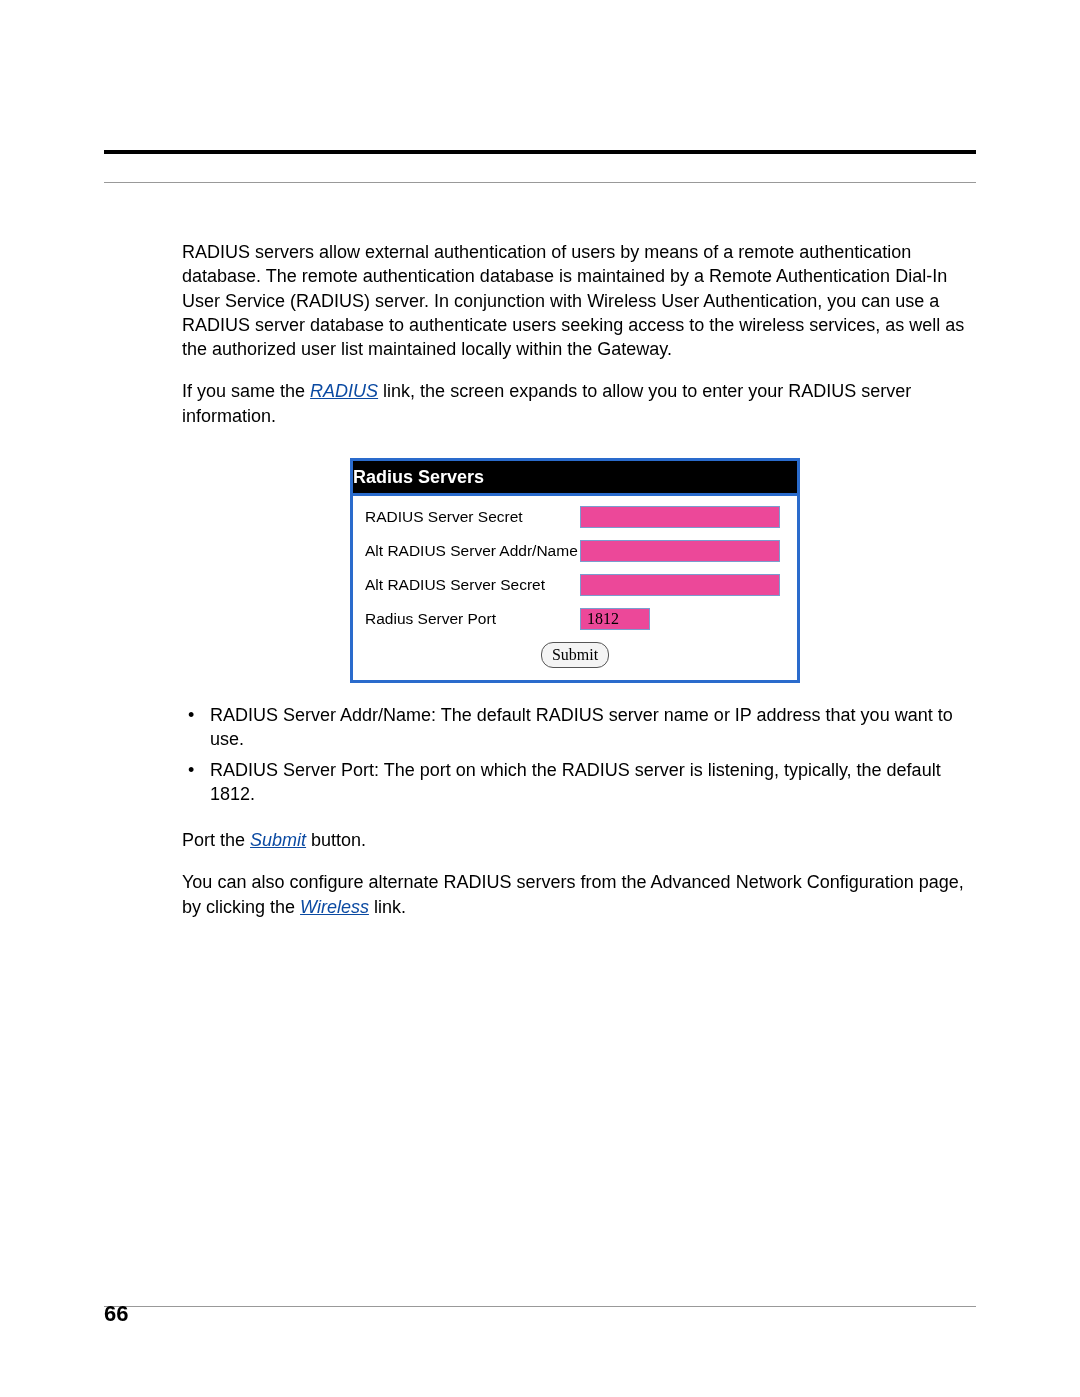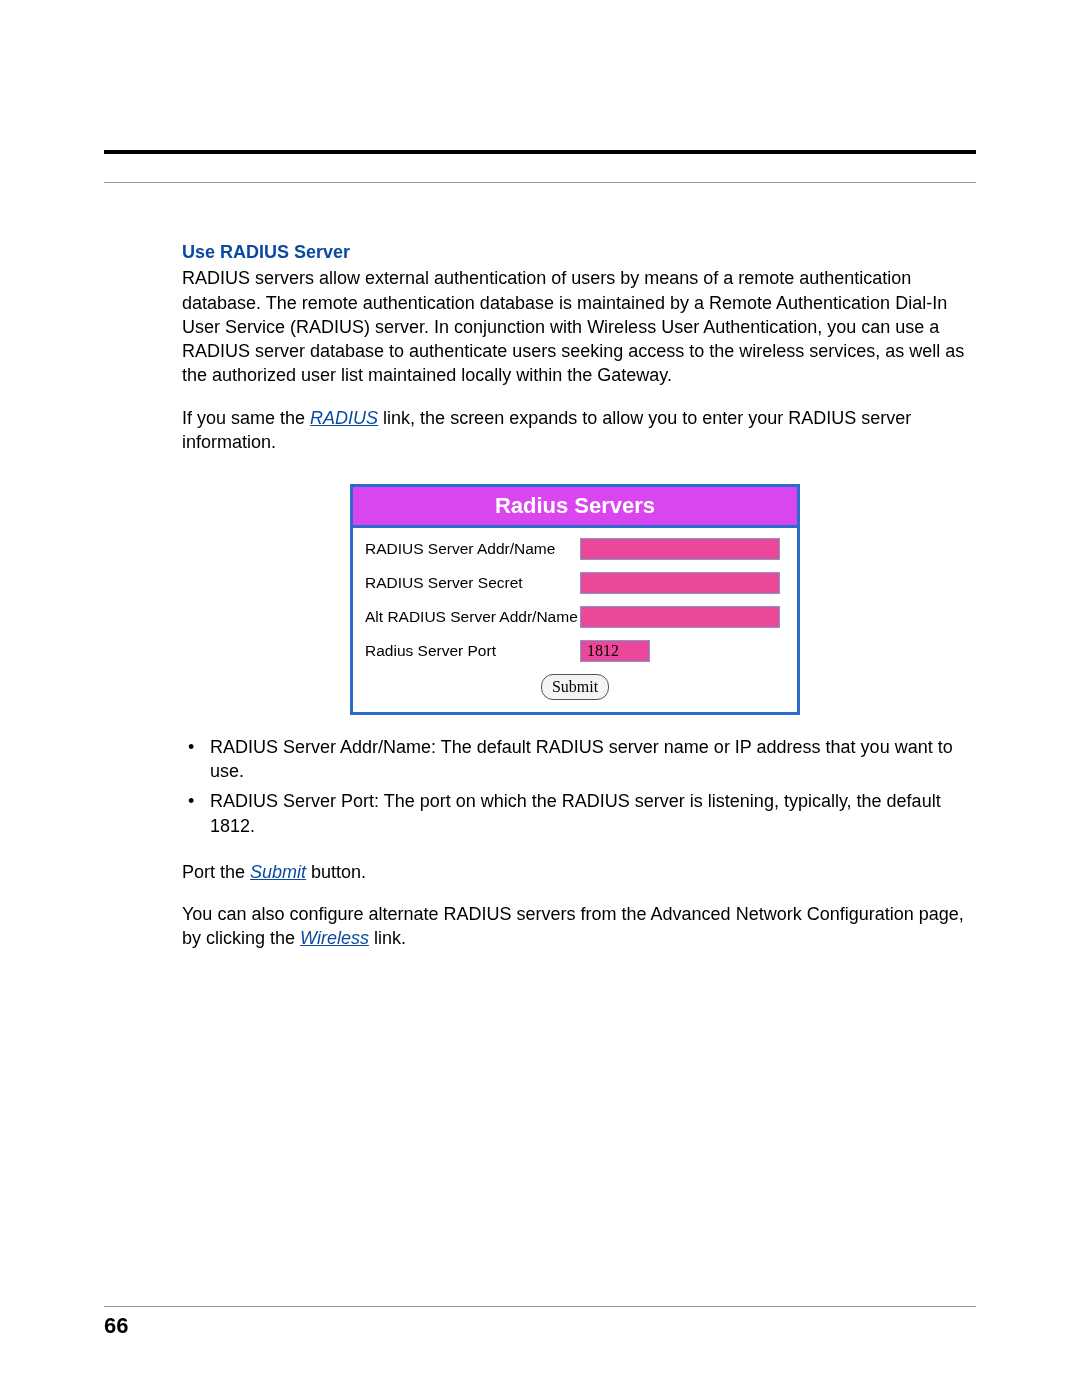--- a/index.html
+++ b/index.html
@@ -57,26 +57,25 @@
     justify-content: center;
     margin: 30px 0 20px 0;
   }
   .radius-box {
     border: 3px solid #2a6bcc;
     background: #fff;
     width: 450px;
     box-sizing: border-box;
   }
   .radius-title {
-    background: #d946ef;
+    background: #000000;
     color: #fff;
     font-weight: bold;
-    text-align: center;
     padding: 4px 0;
-    font-size: 22px;
+    font-size: 18px;
     border-bottom: 3px solid #2a6bcc;
   }
   .radius-body {
     padding: 10px 12px 12px 12px;
   }
   .radius-row {
     display: flex;
     align-items: center;
     margin: 0 0 12px 0;
   }
@@ -134,56 +133,55 @@
   .bottom-rule {
     position: absolute;
     left: 104px;
     right: 104px;
     bottom: 90px;
     border-top: 1px solid #999;
   }
   .page-num {
     position: absolute;
     left: 104px;
-    bottom: 58px;
+    bottom: 70px;
     font-weight: bold;
     font-size: 22px;
   }
 </style>
 </head>
 <body>
 
 <div class="page">
   <div class="top-rule"></div>
   <div class="thin-rule"></div>
 
   <div class="content">
 
-    <div class="section-head">Use RADIUS Server</div>
 
     <p class="para">RADIUS servers allow external authentication of users by means of a remote authentication database. The remote authentication database is maintained by a Remote Authentication Dial-In User Service (RADIUS) server. In conjunction with Wireless User Authentication, you can use a RADIUS server database to authenticate users seeking access to the wireless services, as well as the authorized user list maintained locally within the Gateway.</p>
 
     <p class="para">
       <span>If you same the </span><span class="inline-link">RADIUS</span><span> link, the screen expands to allow you to enter your RADIUS server information.</span>
     </p>
 
     <div class="figure-wrap">
       <div class="radius-box">
         <div class="radius-title">Radius Servers</div>
         <div class="radius-body">
           <div class="radius-row">
-            <div class="radius-label">RADIUS Server Addr/Name</div>
-            <input class="radius-input" value="" style="">
-          </div>
-          <div class="radius-row">
             <div class="radius-label">RADIUS Server Secret</div>
             <input class="radius-input" value="" style="">
           </div>
           <div class="radius-row">
             <div class="radius-label">Alt RADIUS Server Addr/Name</div>
+            <input class="radius-input" value="" style="">
+          </div>
+          <div class="radius-row">
+            <div class="radius-label">Alt RADIUS Server Secret</div>
             <input class="radius-input" value="" style="">
           </div>
           <div class="radius-row">
             <div class="radius-label">Radius Server Port</div>
             <input class="radius-input short" value="1812" style="">
           </div>
           <div class="submit-row">
             <span class="submit-btn">Submit</span>
           </div>
         </div>

